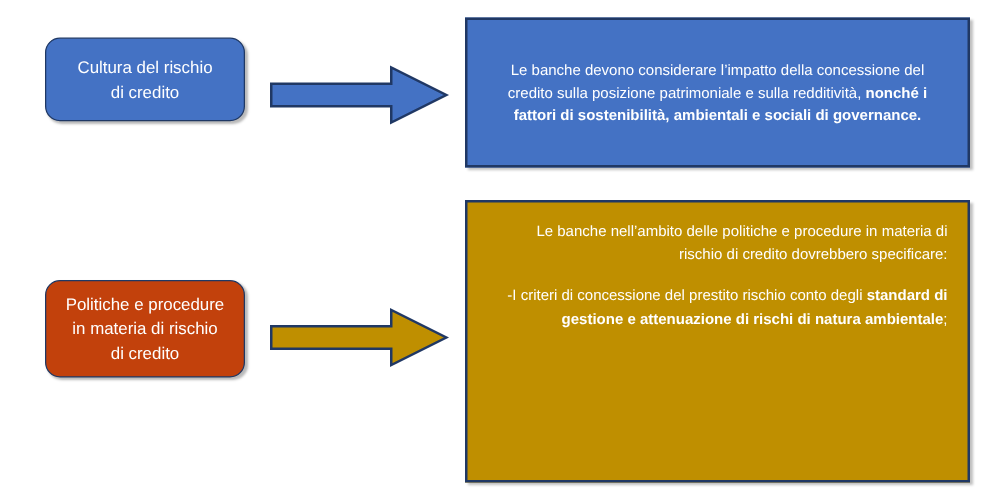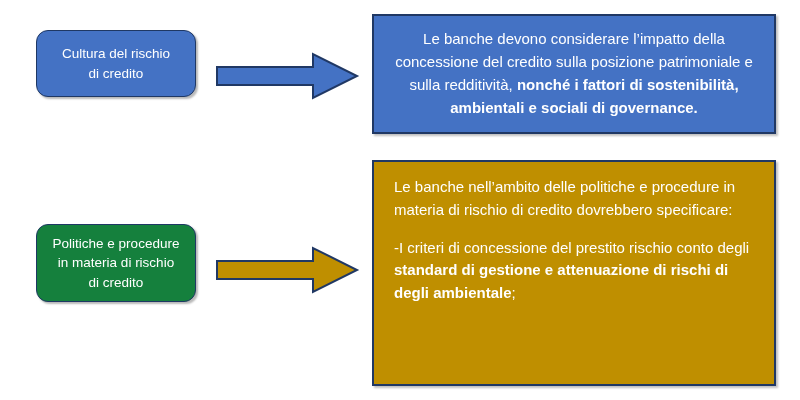--- a/index.html
+++ b/index.html
@@ -44,21 +44,21 @@
     top: 30px;
     width: 160px;
     height: 67px;
     background: #4472c4;
   }
   #pill-policies {
     left: 36px;
     top: 224px;
     width: 160px;
     height: 78px;
-    background: #15803d;
+    background: #c2410c;
   }
   .pill .pill-text {
     display: block;
     white-space: pre-line;
   }
 
   
   .panel {
     position: absolute;
     box-sizing: border-box;
@@ -81,28 +81,28 @@
     left: 372px;
     top: 160px;
     width: 404px;
     height: 226px;
     background: #bf8f00;
     padding: 14px 16px 10px 20px;
   }
 
   .panel-para {
     margin: 0;
-    font-size: 15px;
+    font-size: 12px;
     line-height: 1.52;
   }
   #panel-blue .panel-para {
     text-align: center;
   }
   #panel-gold .panel-para {
-    text-align: left;
+    text-align: right;
   }
   #panel-gold .panel-para + .panel-para {
     margin-top: 15px;
   }
   .panel-para b {
     font-weight: 700;
   }
 
   
   .arrow {
@@ -149,17 +149,17 @@
 
   <svg class="arrow" id="arrow-gold" viewBox="0 0 146 50" aria-hidden="true">
     <polygon points="3,16 99,16 99,3 143,25 99,47 99,34 3,34" fill="#bf8f00" stroke="#203864" stroke-width="2" stroke-linejoin="miter"></polygon>
   </svg>
 
   <div class="panel" id="panel-gold">
     <p class="panel-para">
       <span>Le banche nell’ambito delle politiche e procedure in materia di rischio di credito dovrebbero specificare:</span>
     </p>
     <p class="panel-para">
-      <span>-I criteri di concessione del prestito rischio conto degli </span><b>standard di gestione e attenuazione di rischi di degli ambientale</b><span>;</span>
+      <span>-I criteri di concessione del prestito rischio conto degli </span><b>standard di gestione e attenuazione di rischi di natura ambientale</b><span>;</span>
     </p>
   </div>
 
 </div>
 
 </body></html>

